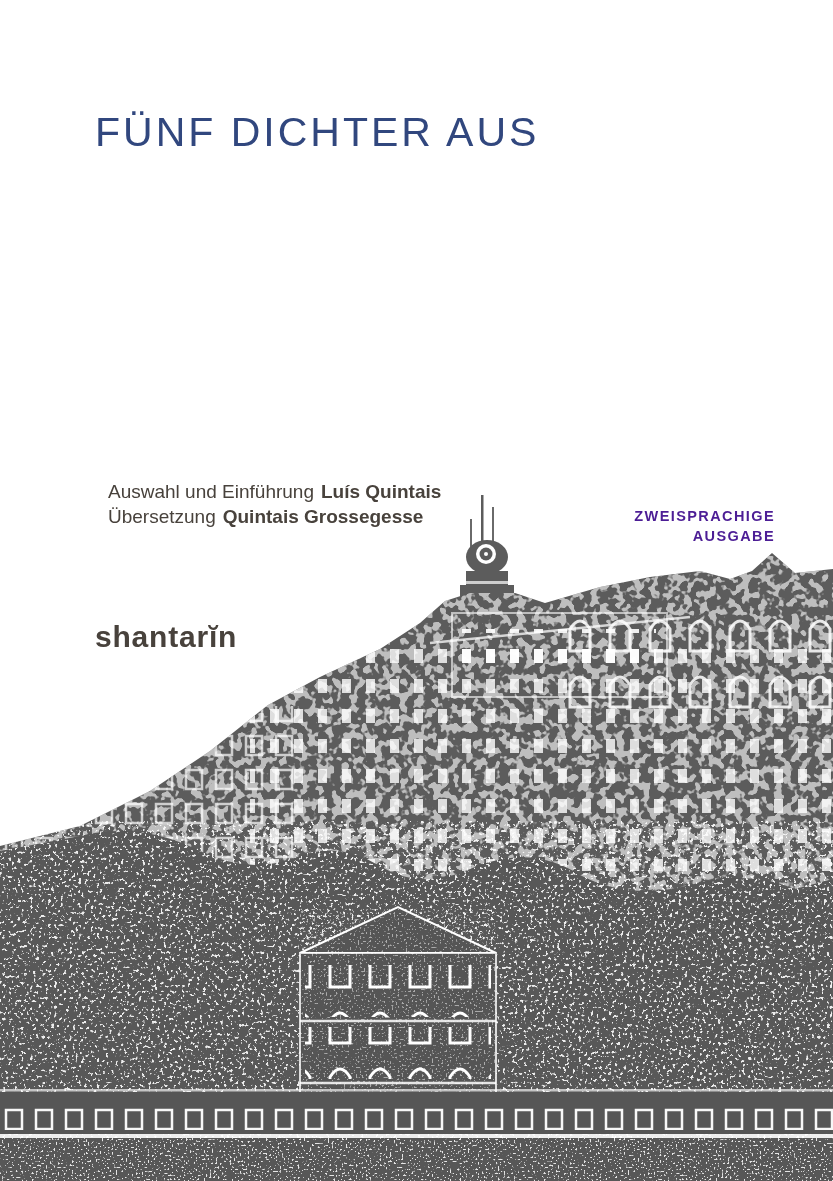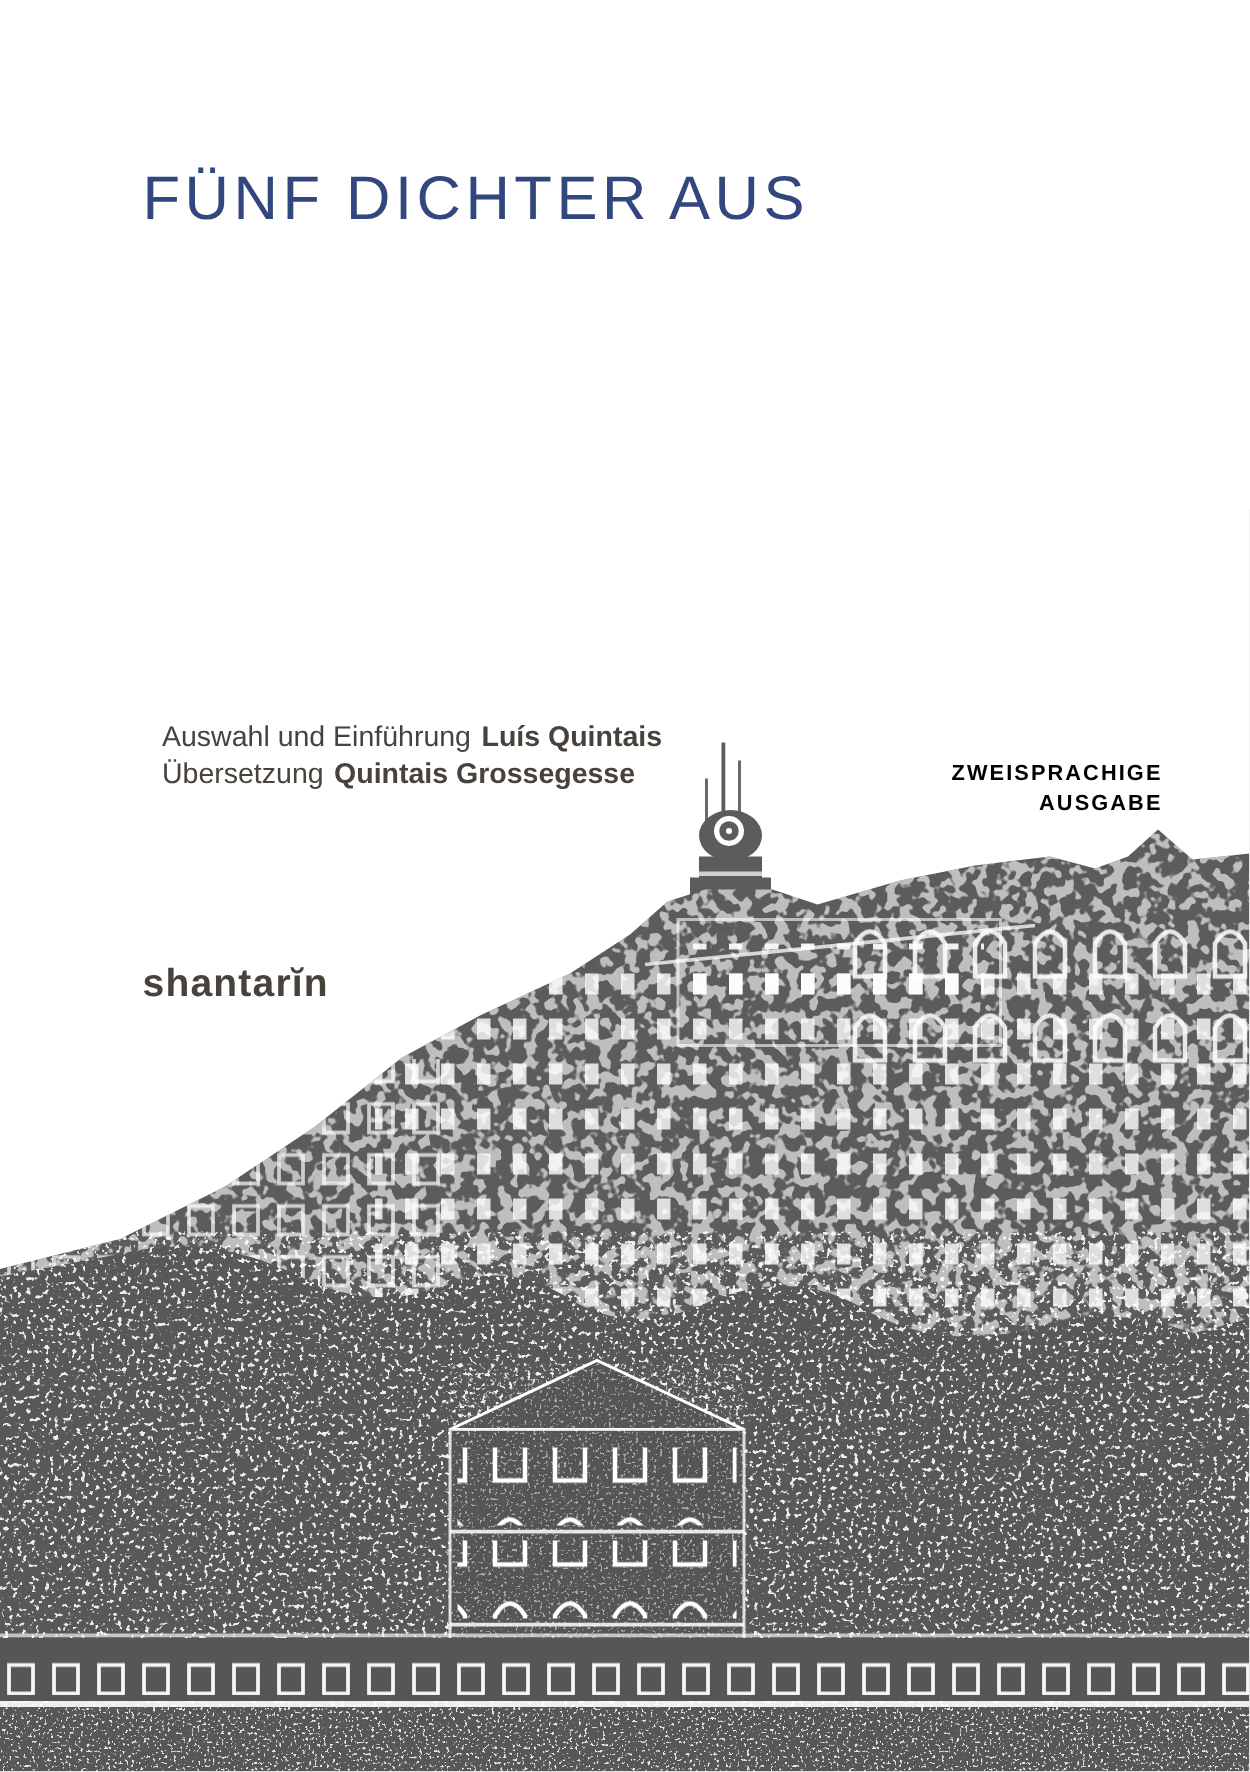--- a/index.html
+++ b/index.html
@@ -13,24 +13,24 @@
   .title-line2 { font-size:86px; font-weight:700; letter-spacing:0.5px; line-height:90px; margin-top:12px; }
 
   .authors { position:absolute; left:95px; top:325px; color:#48423c;
              font-size:23px; font-weight:700; line-height:29px; letter-spacing:0.2px; z-index:3; white-space:pre-wrap; }
 
   .credits { position:absolute; left:108px; top:447px; color:#48423c; font-size:19px; line-height:25px; z-index:3;margin-top:32px; }
   .credits .label { font-weight:400; }
   .credits .name  { font-weight:700; margin-left:7px; }
 
   .edition-note { position:absolute; right:58px; top:506px; text-align:right;
-                  color:#000000; font-size:14.5px; font-weight:700; letter-spacing:1.4px; line-height:20px; z-index:3; }
+                  color:#4c1d95; font-size:14.5px; font-weight:700; letter-spacing:1.4px; line-height:20px; z-index:3; }
 
-  .publisher { position:absolute; left:95px; top:640px; color:#48423c;
-               font-size:26px; font-weight:700; letter-spacing:0.8px; z-index:3; }
+  .publisher { position:absolute; left:95px; top:620px; color:#48423c;
+               font-size:30px; font-weight:700; letter-spacing:0.8px; z-index:3; }
 
   .illustration { position:absolute; left:0; top:491px; width:833px; height:690px; z-index:1; }
 </style>
 </head>
 <body>
 
 <div class="cover">
 
   <div class="title-block">
     <div class="title-line1">FÜNF DICHTER AUS</div>

